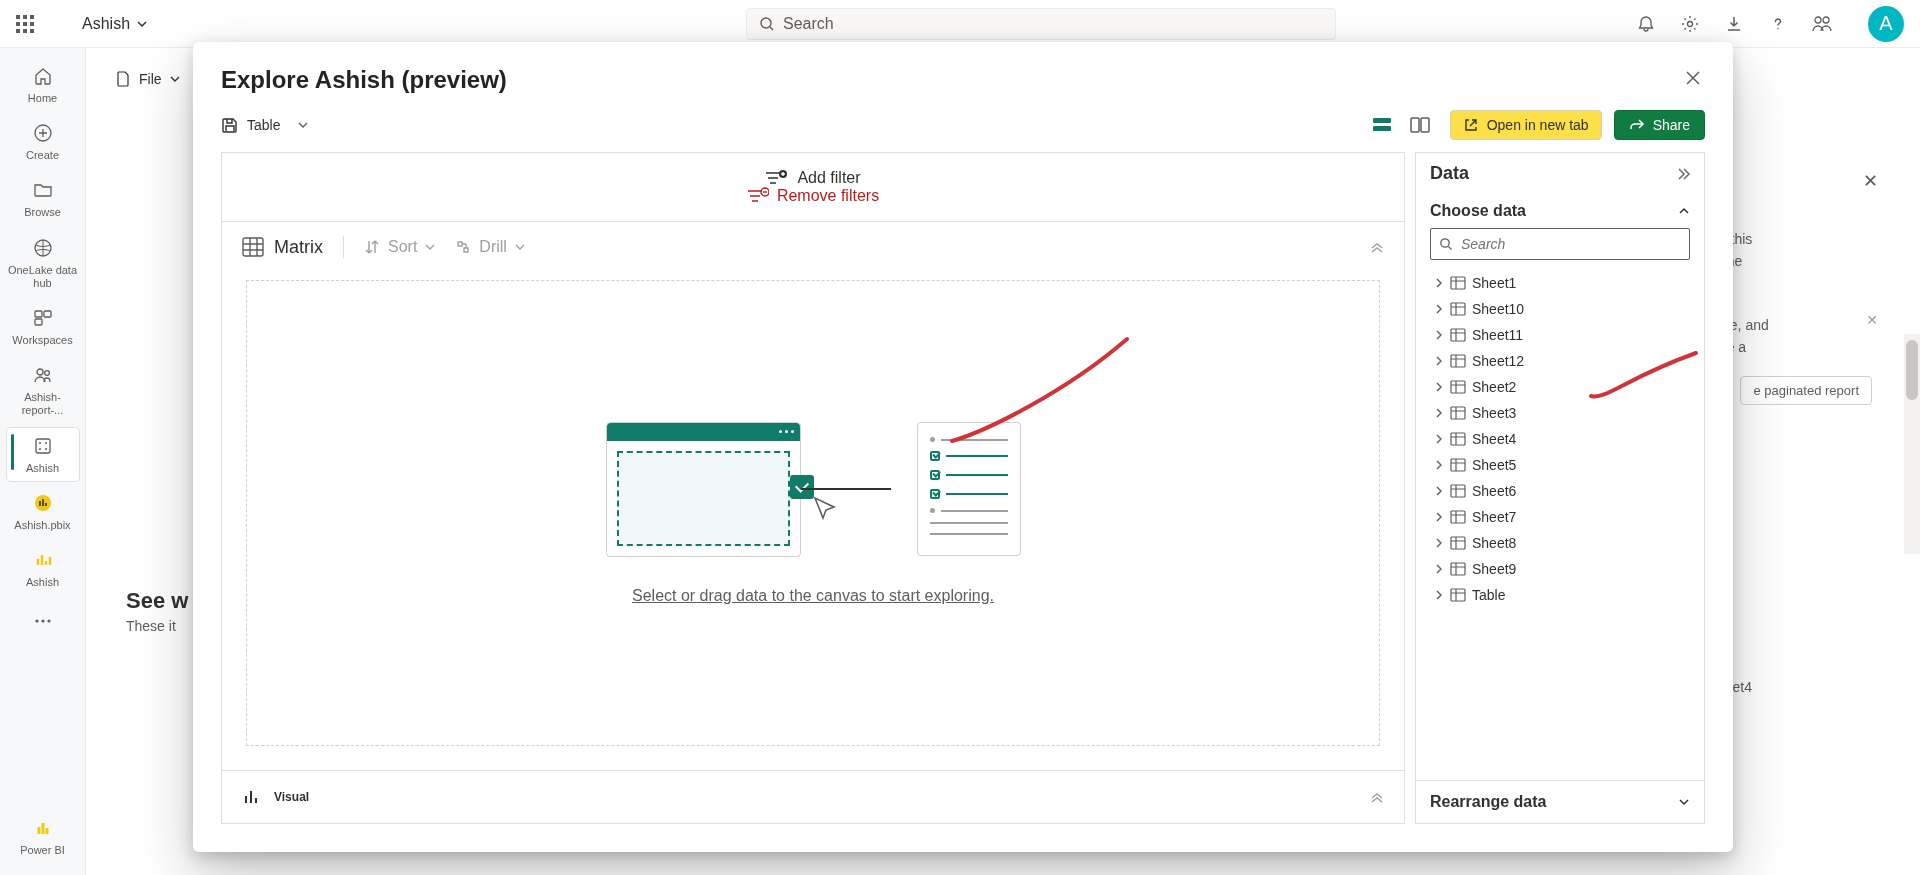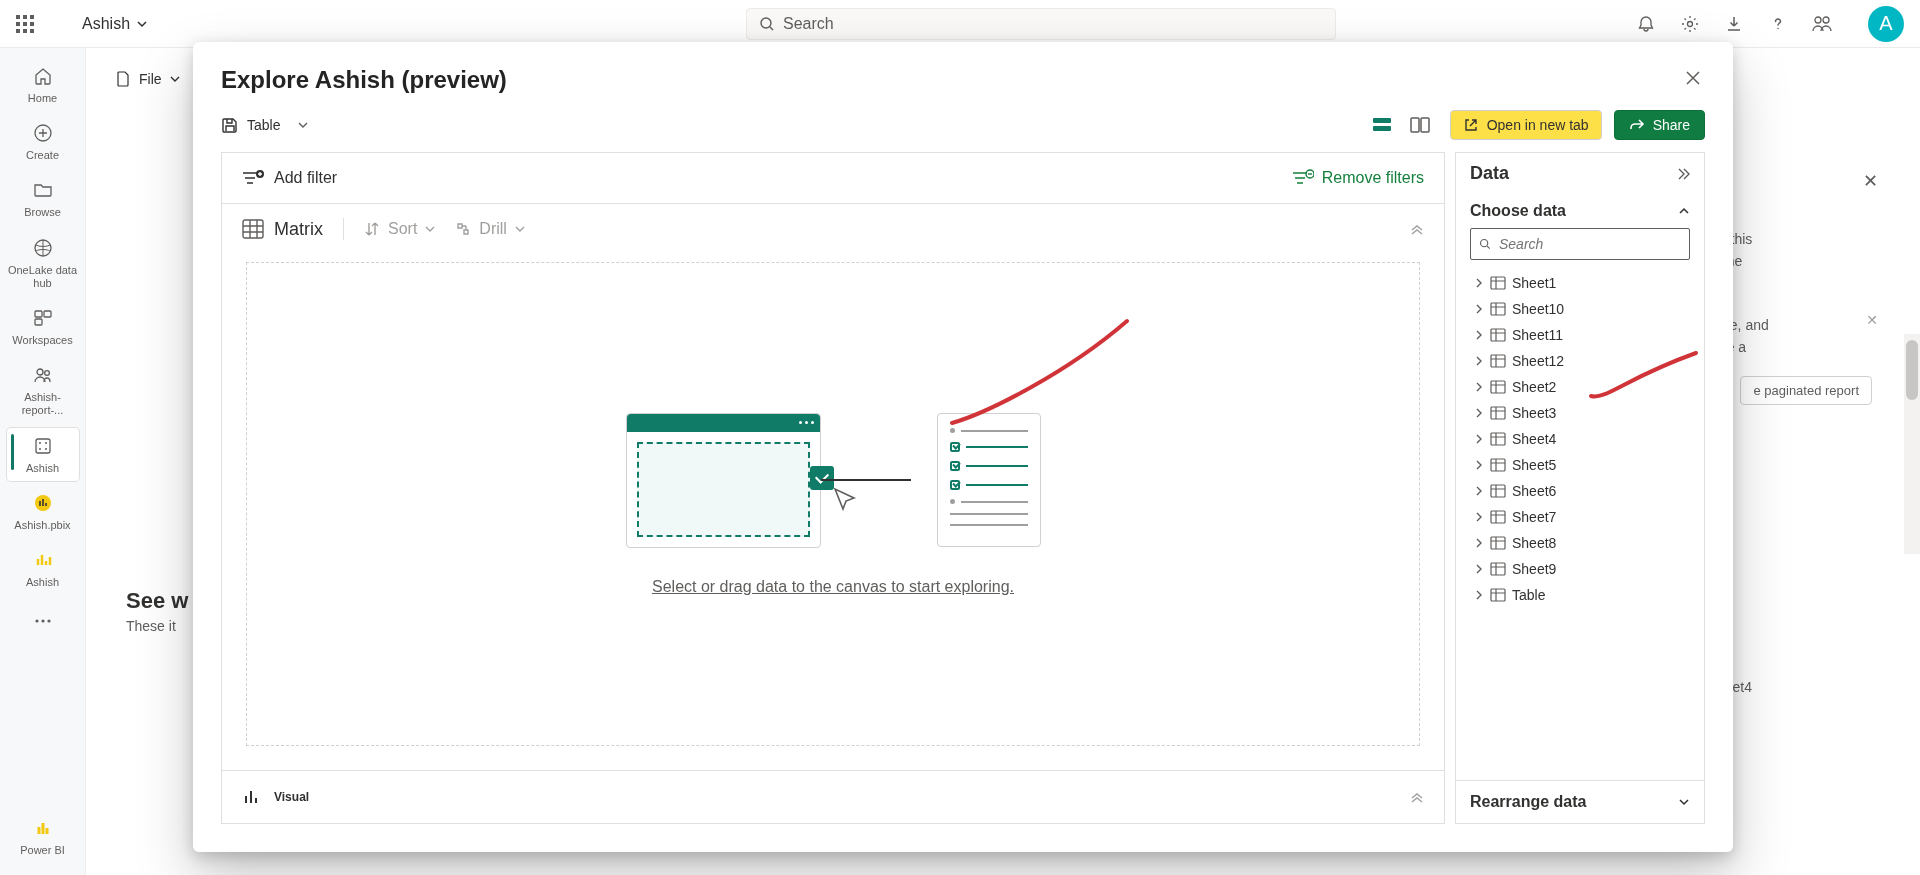--- a/index.html
+++ b/index.html
@@ -49,23 +49,23 @@
 .save-btn .caret { margin-left: 10px; color:#605e5c;}
 .toolbar-spacer { flex: 1; }
 .view-toggle { display: flex; align-items: center; gap: 14px; margin-right: 18px;}
 .view-toggle .vt-btn { width: 24px; height: 20px; display: flex; align-items: center; justify-content: center; cursor: pointer; color:#605e5c;}
 .view-toggle .vt-btn.active-bars { color:#107c68;}
 .open-tab-btn { display: flex; align-items: center; gap: 8px; padding: 6px 12px; border: 1px solid #d2d0ce; border-radius: 4px; font-size: 14px; color: #323130; background:#fde047; cursor: pointer; }
 .share-btn { display: flex; align-items: center; gap: 8px; padding: 6px 14px; border-radius: 4px; font-size: 14px; color: #fff; background: #107c41; cursor: pointer; border: 1px solid #0e6e3a; margin-left: 12px;}
 
 .modal-body { flex: 1; display: flex; padding: 0 28px 28px 28px; min-height: 0; gap: 10px;}
 .canvas-col { flex: 1; display: flex; flex-direction: column; border: 1px solid #e1dfdd; min-height: 0;}
-.filter-bar { display: flex; align-items: center; justify-content: space-between; padding: 16px 20px; border-bottom: 1px solid #e1dfdd; }
+.filter-bar { display: flex; align-items: center; justify-content: space-between; padding: 16px 20px; border-bottom: 1px solid #e1dfdd; flex-direction: column; }
 .add-filter { display: flex; align-items: center; gap: 10px; font-size: 16px; color: #323130; cursor: pointer; }
-.remove-filters { display: flex; align-items: center; gap: 8px; font-size: 16px; color: #15803d; cursor: default; }
+.remove-filters { display: flex; align-items: center; gap: 8px; font-size: 16px; color: #b91c1c; cursor: default; }
 
 .matrix-bar { display: flex; align-items: center; gap: 20px; padding: 14px 20px; }
 .matrix-title { display: flex; align-items: center; gap: 10px; font-size: 18px; color: #323130; font-weight: 400;}
 .matrix-title svg { color: #605e5c; }
 .matrix-divider { width:1px; height: 22px; background:#e1dfdd;}
 .sort-btn, .drill-btn { display: flex; align-items: center; gap: 8px; font-size: 16px; color: #a19f9d; cursor: default; }
 .collapse-chevron { margin-left:auto; color:#a19f9d; cursor:pointer;}
 
 .canvas-area { flex: 1; margin: 8px 24px 24px 24px; border: 1px dashed #d2d0ce; display: flex; flex-direction: column; align-items: center; justify-content: center; gap: 30px; position: relative; }
 .canvas-illustration { display: flex; align-items: center; gap: 26px; }
@@ -85,21 +85,21 @@
 .illus-row.gray .line{ background:#a19f9d;}
 .illus-bullet { width:5px; height:5px; background:#107c68; border-radius:50%; flex-shrink:0;}
 .illus-row.gray .illus-bullet{background:#a19f9d;}
 
 .canvas-hint { font-size: 16px; color: #605e5c; text-decoration: underline; }
 
 .visual-bar { display: flex; align-items: center; gap: 12px; padding: 16px 20px; border-top: 1px solid #e1dfdd; font-size: 12px; font-weight: 600; color:#323130;}
 .visual-bar .collapse-chevron{font-weight:400;}
 
 
-.data-panel { width: 250px; border: 1px solid #e1dfdd; border-left: 1px solid #e1dfdd; display: flex; flex-direction: column; min-height:0;}
+.data-panel { width: 290px; border: 1px solid #e1dfdd; border-left: 1px solid #e1dfdd; display: flex; flex-direction: column; min-height:0;}
 .data-panel-header { display: flex; align-items: center; justify-content: space-between; padding: 10px 14px; font-size: 18px; font-weight: 600; }
 .data-panel-header .caret { color:#605e5c; }
 .choose-data { padding: 8px 14px; display:flex; align-items:center; justify-content:space-between; font-size: 16px; font-weight: 600;}
 .dp-search { margin: 0 14px 8px 14px; height: 32px; border: 1px solid #605e5c; border-radius: 2px; display:flex; align-items:center; padding: 0 8px; gap:8px; color:#605e5c;}
 .dp-search input { border:none; outline:none; flex:1; font-size: 14px; font-style: italic; color:#605e5c; background:transparent;}
 .dp-list { flex:1; overflow:auto; padding: 2px 0;}
 .dp-item { display:flex; align-items:center; gap: 6px; padding: 5px 14px 5px 18px; font-size: 14px; color:#323130; cursor:pointer;}
 .dp-item .chev { color:#605e5c; transform: rotate(0deg); font-size: 10px;}
 .dp-item .tbl-icon{ color:#605e5c;}
 .rearrange { padding: 12px 14px; display:flex; align-items:center; justify-content:space-between; font-size: 16px; font-weight: 600; border-top:1px solid #e1dfdd; margin-top:auto;}

